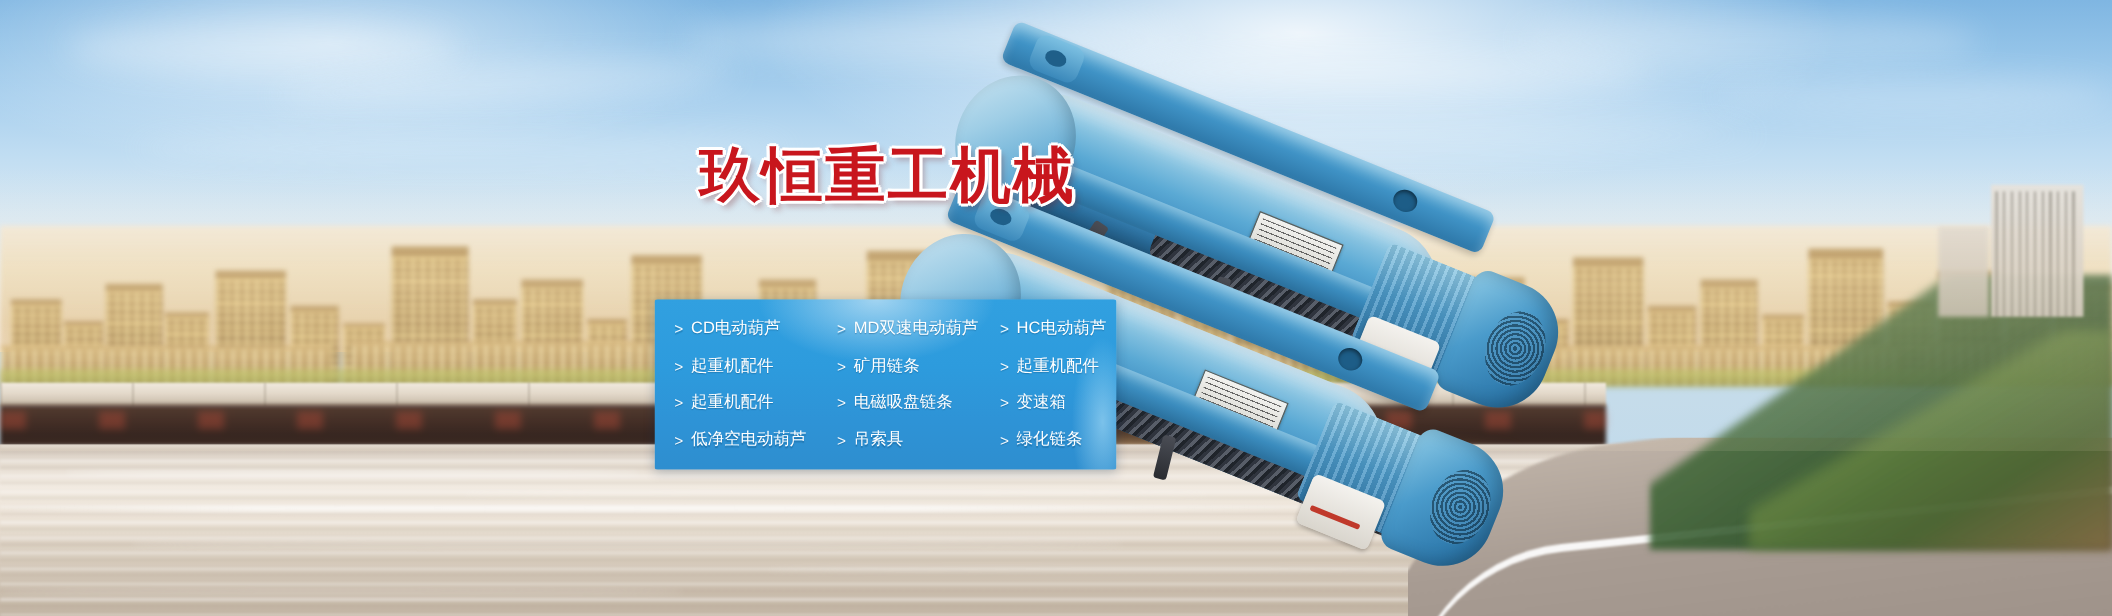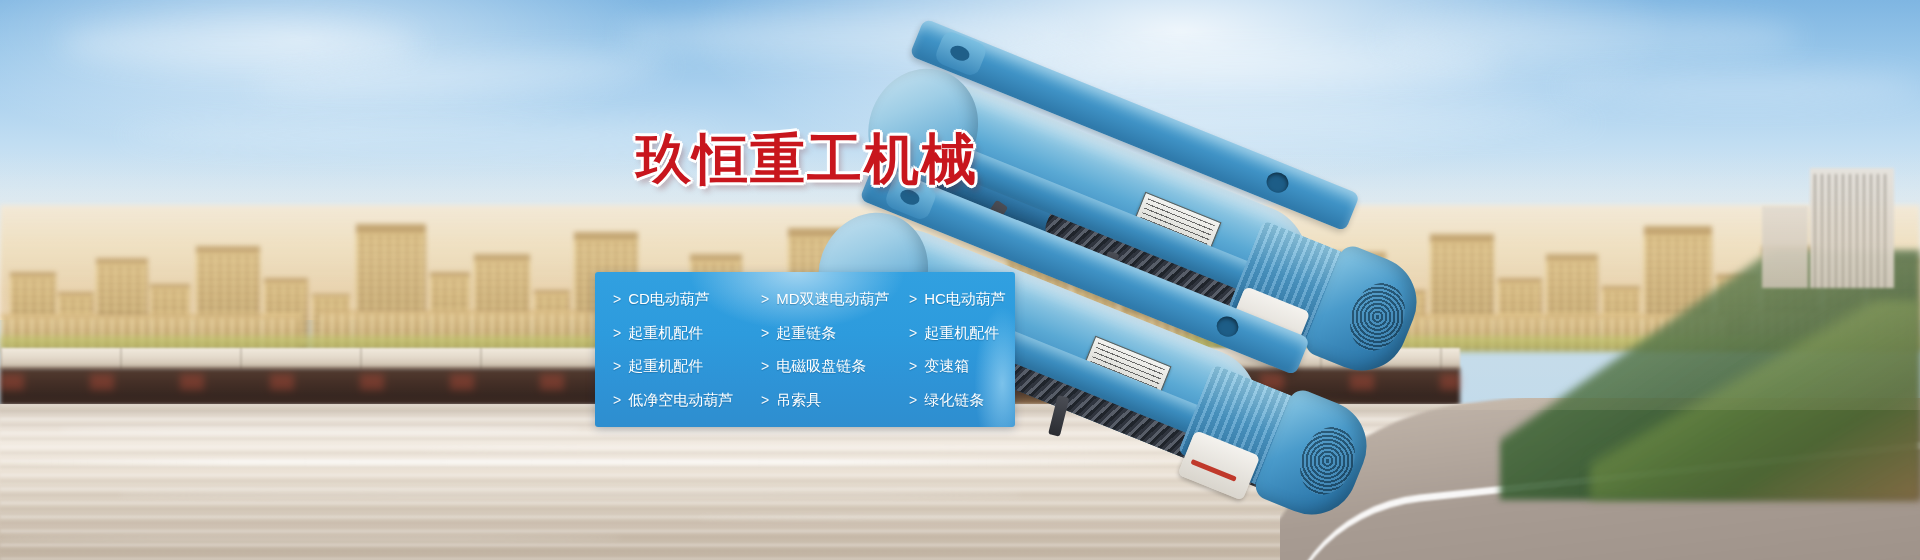--- a/index.html
+++ b/index.html
@@ -480,21 +480,21 @@
         <span class="chev">&gt;</span>
         <span>HC电动葫芦</span>
       </a>
 
       <a class="prodlink">
         <span class="chev">&gt;</span>
         <span>起重机配件</span>
       </a>
       <a class="prodlink">
         <span class="chev">&gt;</span>
-        <span>起重链条</span>
+        <span>矿用链条</span>
       </a>
       <a class="prodlink">
         <span class="chev">&gt;</span>
         <span>起重机配件</span>
       </a>
 
       <a class="prodlink">
         <span class="chev">&gt;</span>
         <span>起重机配件</span>
       </a>

